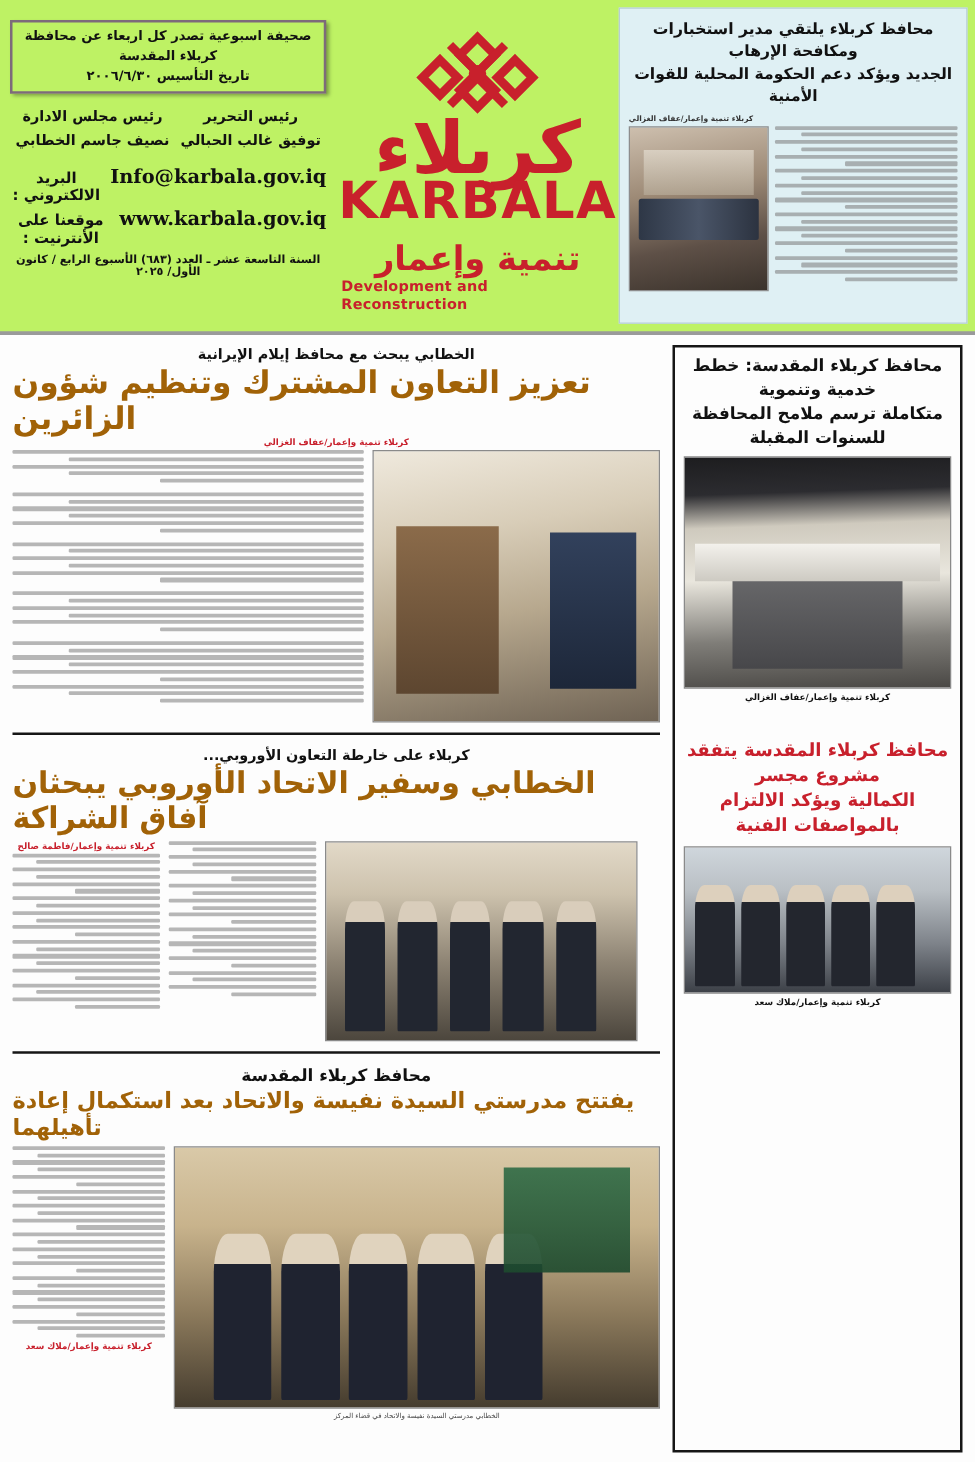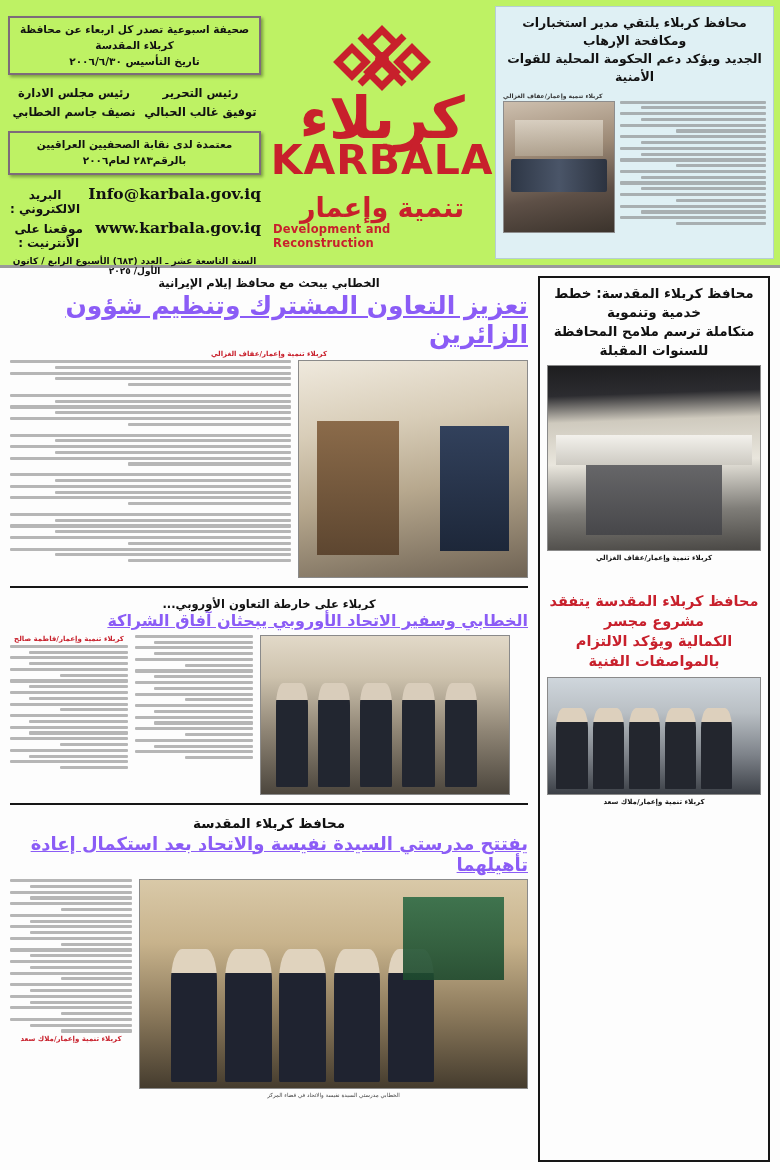--- a/index.html
+++ b/index.html
@@ -185,24 +185,24 @@
     padding: 6px 7px;
     display: flex; flex-direction: column; gap: 8px;
   }
 
   
   .kicker {
     font-size: 11.5px; font-weight: bold; color: #111;
     text-align: center; line-height: 1.3;
   }
   .headline {
-    font-size: 25px; font-weight: bold; color: #8b5cf6;
-    text-align: right; line-height: 1.18; letter-spacing: -0.6px; text-decoration: underline;
-  }
-  .headline.sm { font-size: 16px; }
+    font-size: 25px; font-weight: bold; color: #a16207;
+    text-align: left; line-height: 1.18; letter-spacing: -0.6px;
+  }
+  .headline.sm { font-size: 24px; }
   .headline.xs { font-size: 18px; }
   .hl-blk { font-size: 13.5px; font-weight:bold; color:#111;
             text-align:center; line-height:1.4; }
   .hl-red-blk { font-size: 14.5px; font-weight:bold; color:#C8202C;
             text-align:center; line-height:1.4; }
   .rule { height: 2px; background: #161616; margin: 3px 0 4px; }
 
   .byline-red {
     font-size: 7px; font-weight: bold; color: #C8202C;
     text-align: center; margin-bottom: 2px;
@@ -299,24 +299,20 @@
         <div class="ed-col">
           <span class="role">رئيس التحرير</span>
           <span class="name">توفيق غالب الحبالي</span>
         </div>
         <div class="ed-col">
           <span class="role">رئيس مجلس الادارة</span>
           <span class="name">نصيف جاسم الخطابي</span>
         </div>
       </div>
 
-      <div class="info-box">
-        <span class="l">معتمدة لدى نقابة الصحفيين العراقيين</span>
-        <span class="l">بالرقم٢٨٣ لعام٢٠٠٦</span>
-      </div>
 
       <div class="contact-row">
         <span class="val">Info@karbala.gov.iq</span>
         <span class="lbl">البريد الالكتروني :</span>
       </div>
       <div class="contact-row">
         <span class="val">www.karbala.gov.iq</span>
         <span class="lbl">موقعنا على الأنترنيت :</span>
       </div>
 

